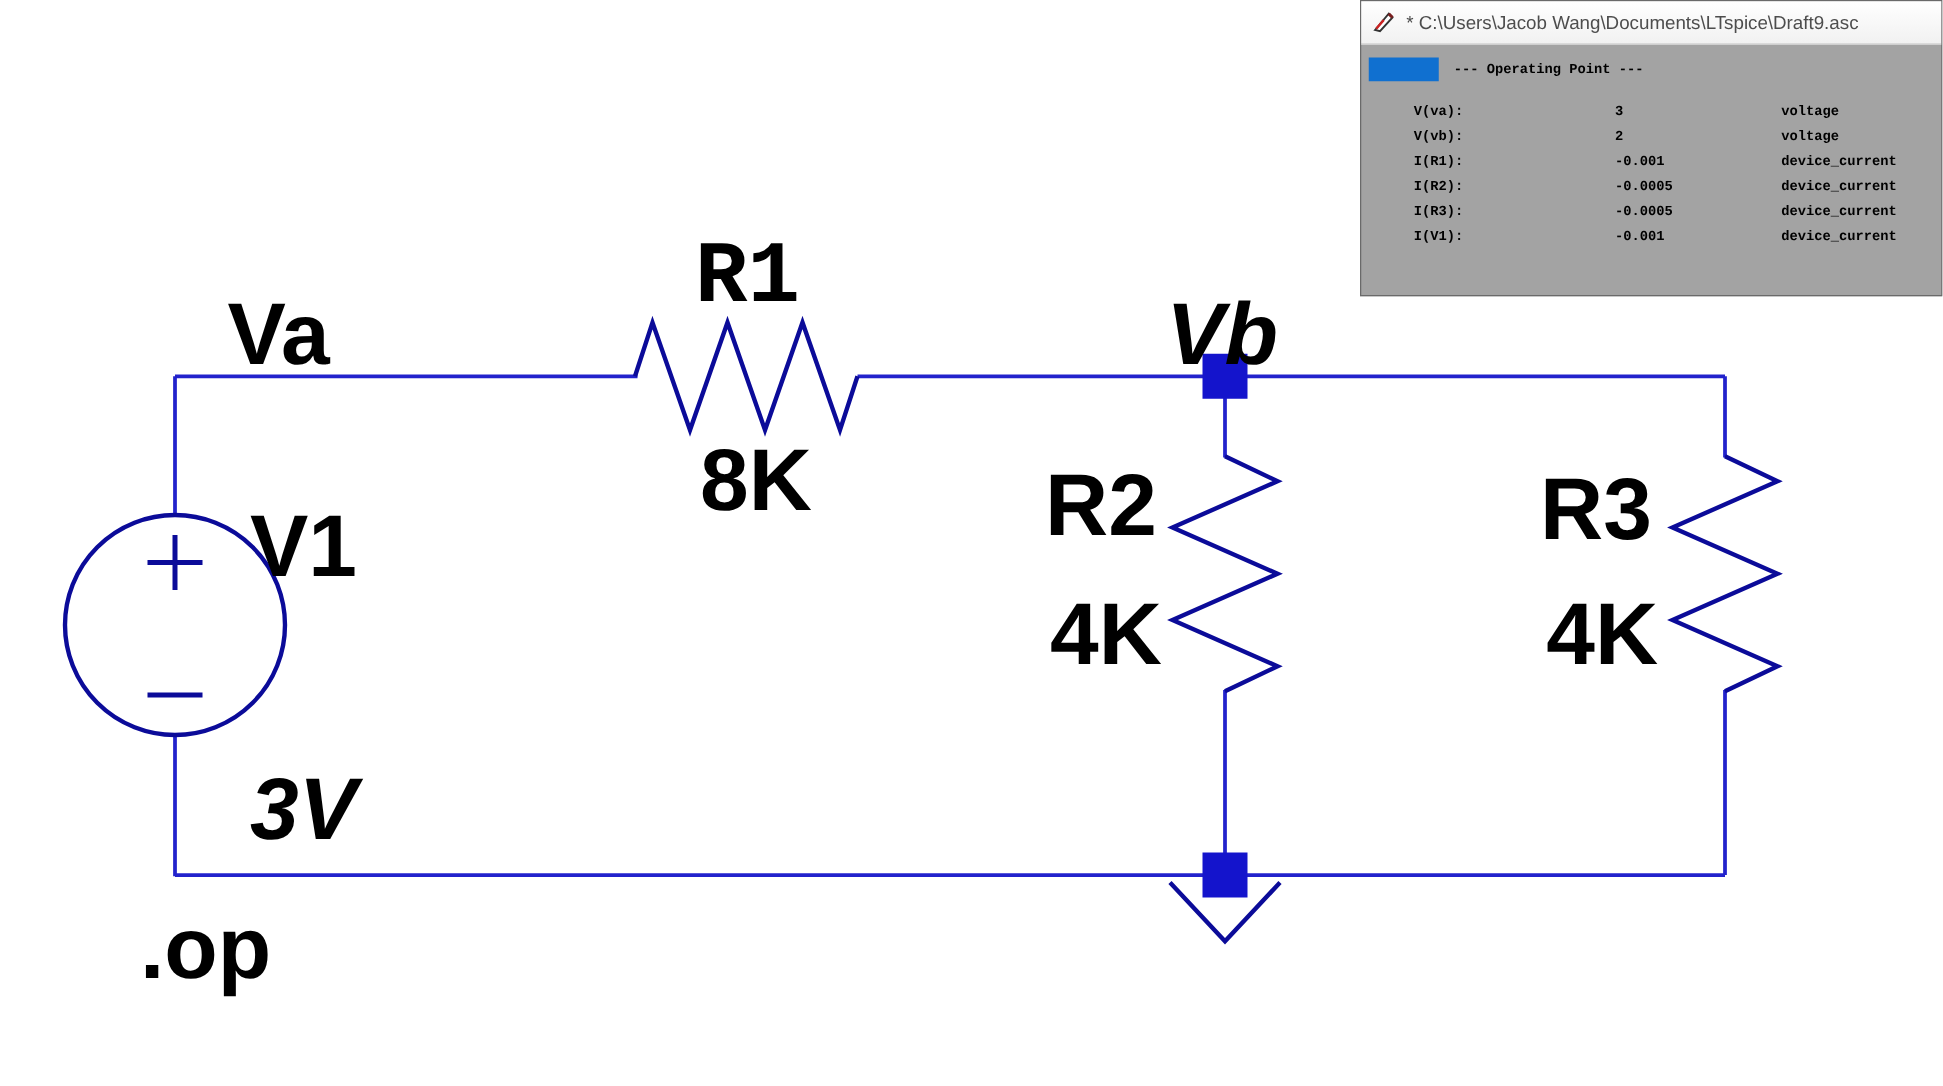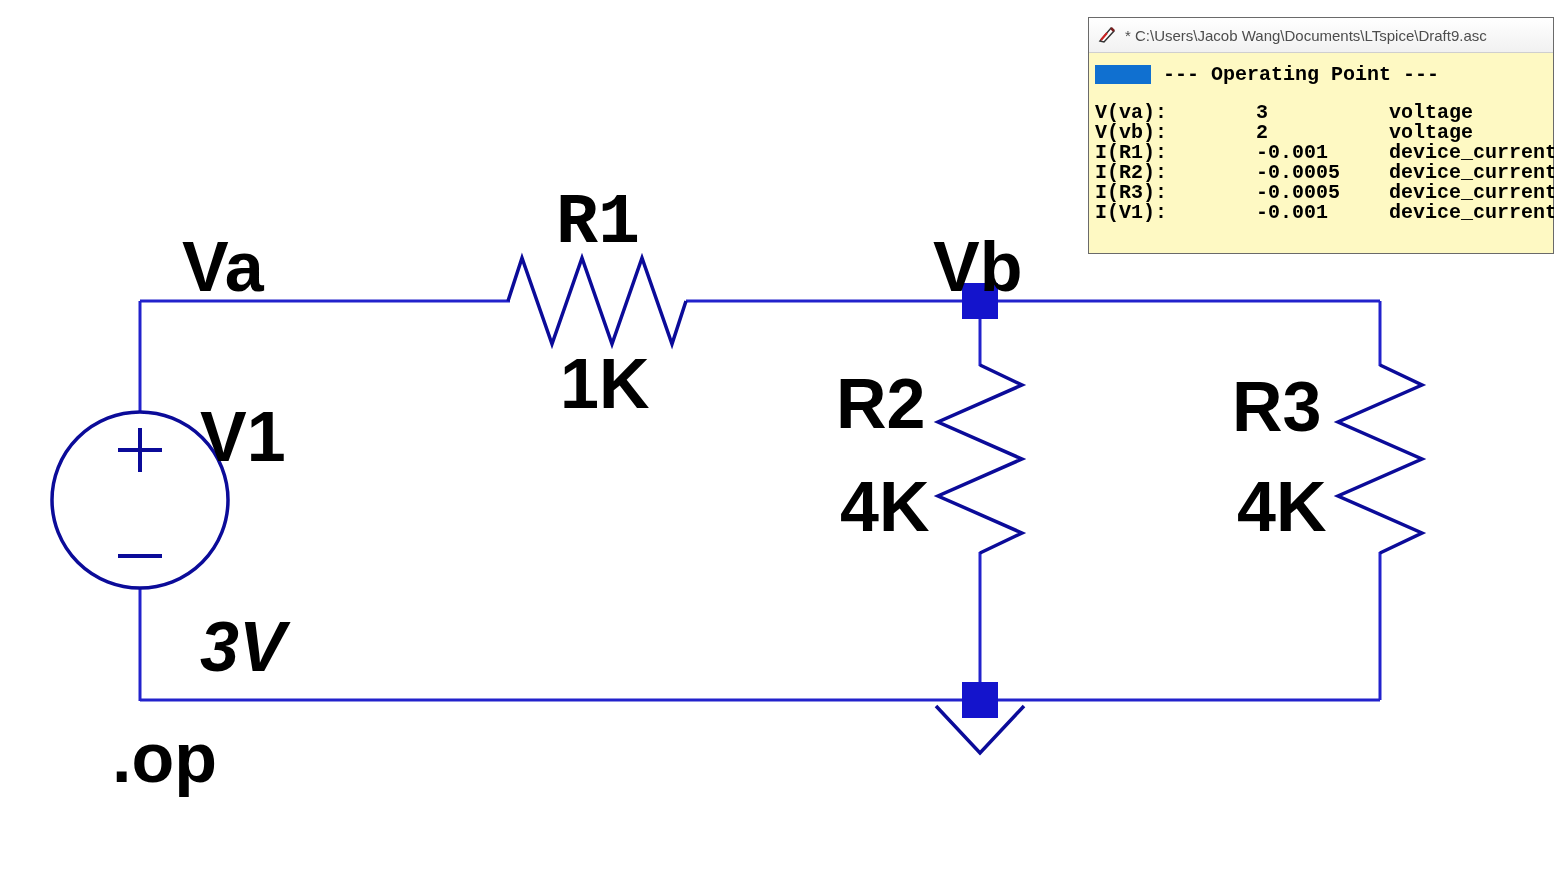--- a/index.html
+++ b/index.html
@@ -20,44 +20,44 @@
   .wire{stroke:var(--wire);stroke-width:3;fill:none;}
   .comp{stroke:var(--component);stroke-width:3.5;fill:none;stroke-linejoin:miter;}
   .marks{stroke:var(--component);stroke-width:4;fill:none;}
   .node-sq{fill:var(--node-fill);stroke:none;}
   .clabel{
     position:absolute;font:700 70px "Liberation Sans",sans-serif;
     color:var(--label-text);line-height:1;white-space:nowrap;
   }
   
   .op-window{
-    position:absolute;left:1088px;top:17px;width:466px;height:237px;
-    background:#fef9c3;border:1px solid var(--window-border);box-sizing:border-box;
+    position:absolute;left:1088px;top:0;width:466px;height:237px;
+    background:#a3a3a3;border:1px solid var(--window-border);box-sizing:border-box;
   }
   .op-titlebar{
     height:35px;display:flex;align-items:center;gap:8px;padding:0 8px;
     background:linear-gradient(#ffffff,#f1f1f1);
     border-bottom:1px solid #cfcfcf;box-sizing:border-box;
   }
   .op-title{
     font:400 15px "Liberation Sans",sans-serif;color:var(--title-text);
     white-space:nowrap;overflow:hidden;text-overflow:ellipsis;
   }
   .op-content{
     position:relative;padding:10px 0 0 4px;
     font-family:"Liberation Mono","DejaVu Sans Mono",monospace;
-    font-weight:700;font-size:20px;color:#000;
+    font-weight:700;font-size:11px;color:#000;
   }
   .op-header-row{display:flex;align-items:center;gap:12px;margin-left:2px;}
   .selection-block{width:56px;height:19px;background:var(--selection);flex:none;}
   .op-header-text{white-space:nowrap;}
   .op-rows{margin-top:15px;}
   .op-row{
     display:grid;grid-template-columns:163px 133px 1fr;
-    height:20px;align-items:center;white-space:nowrap;
+    height:20px;align-items:center;white-space:nowrap;margin-left:36px;
   }
   .op-row .name{padding-left:2px;}
 </style>
 </head>
 <body>
 
 <div class="screen">
 
   <svg class="circuit-svg" viewBox="0 0 1554 869">
 
@@ -92,25 +92,25 @@
 
     <g>
       <polyline class="comp" points="936,706 980,753 1024,706"></polyline>
     </g>
 
     <rect class="node-sq" x="962" y="283" width="36" height="36"></rect>
     <rect class="node-sq" x="962" y="682" width="36" height="36"></rect>
   </svg>
 
   <div class="clabel" style="left:182px;top:232px;text-align:center;">Va</div>
-  <div class="clabel" style="left:933px;top:232px;">Vb</div>
+  <div class="clabel" style="left:933px;top:232px;font-style:italic;">Vb</div>
   <div class="clabel" style="left:200px;top:362px;margin-top:40px;">V1</div>
   <div class="clabel" style="left:200px;top:612px;font-style:italic;">3V</div>
   <div class="clabel" style="left:556px;top:189px;font-family:Liberation Mono, monospace;">R1</div>
-  <div class="clabel" style="left:560px;top:349px;">1K</div>
+  <div class="clabel" style="left:560px;top:349px;">8K</div>
   <div class="clabel" style="left:836px;top:369px;">R2</div>
   <div class="clabel" style="left:840px;top:472px;">4K</div>
   <div class="clabel" style="left:1232px;top:372px;">R3</div>
   <div class="clabel" style="left:1237px;top:472px;">4K</div>
   <div class="clabel" style="left:112px;top:723px;">.op</div>
 
   <div class="op-window">
     <div class="op-titlebar">
       <svg width="20" height="20" viewBox="0 0 20 20">
         <path d="M3 16 L14 3 L17 6 L7 17 Z" fill="#ffffff" stroke="#333333" stroke-width="1.5"></path>

